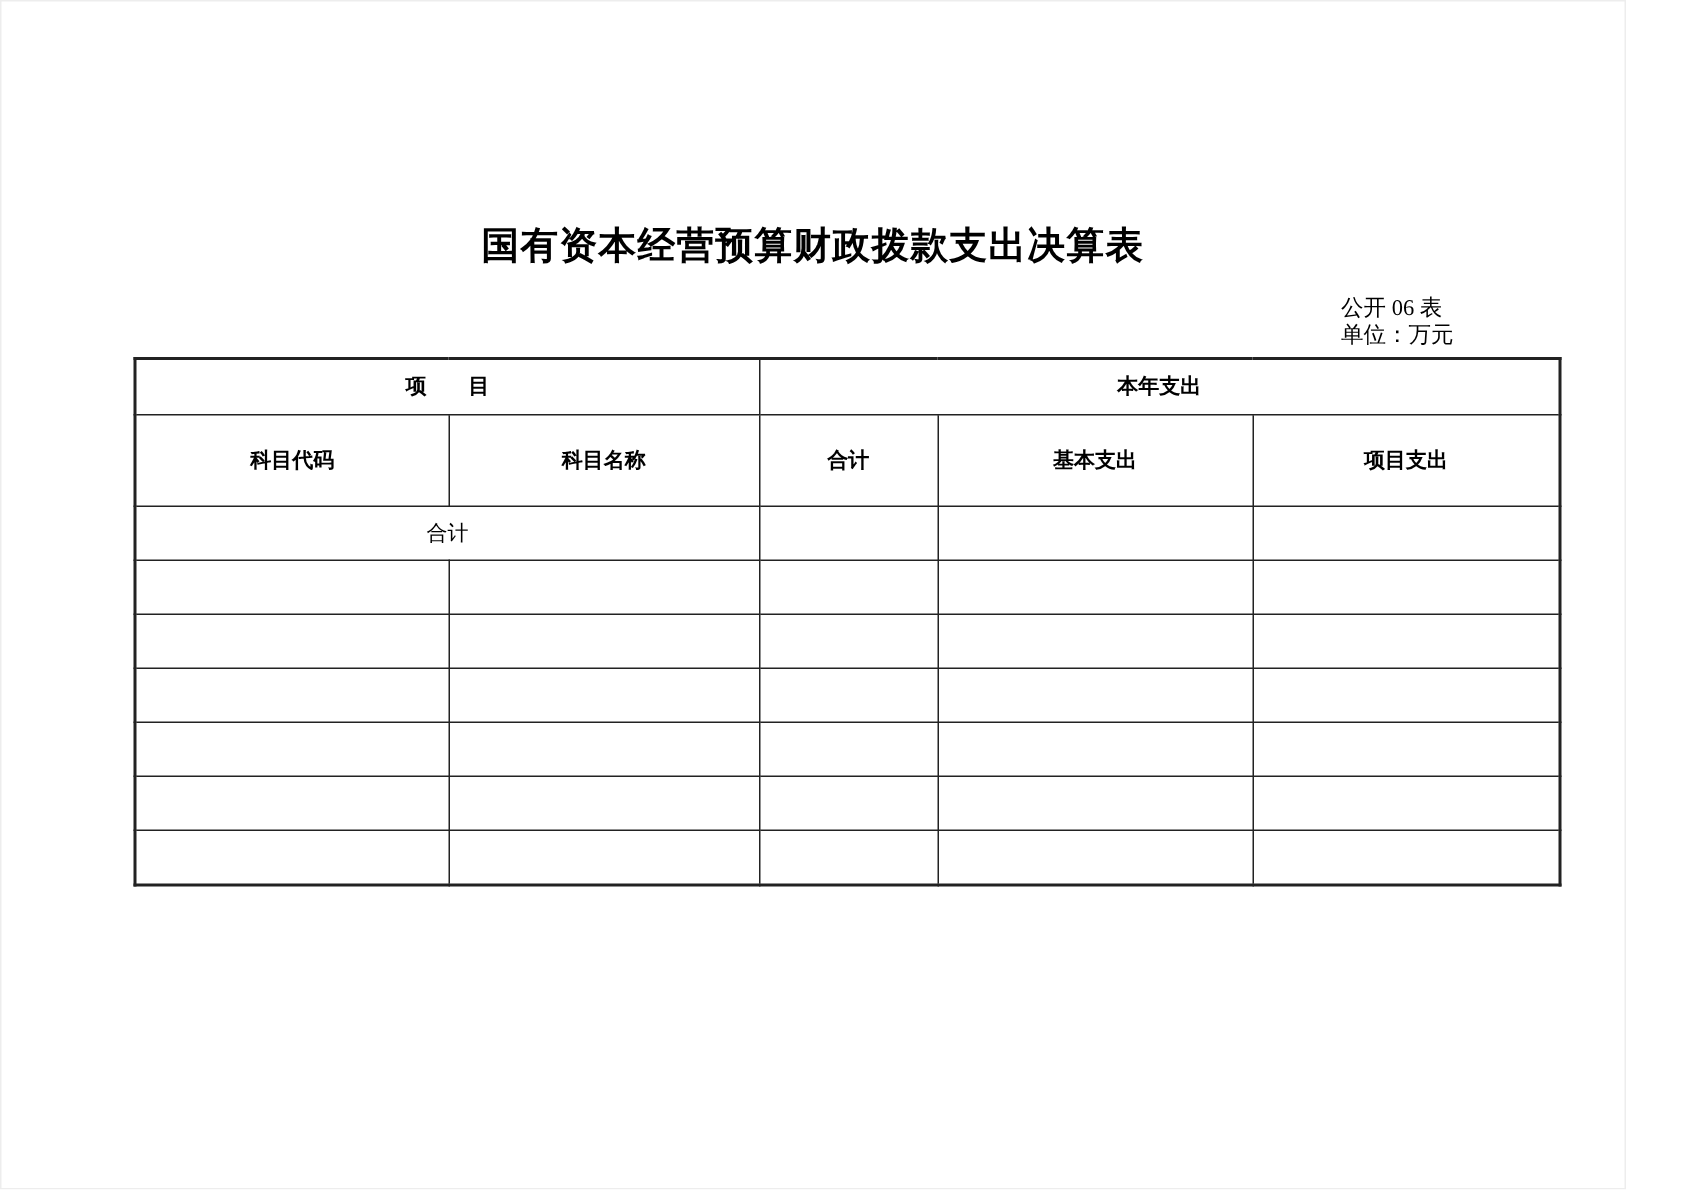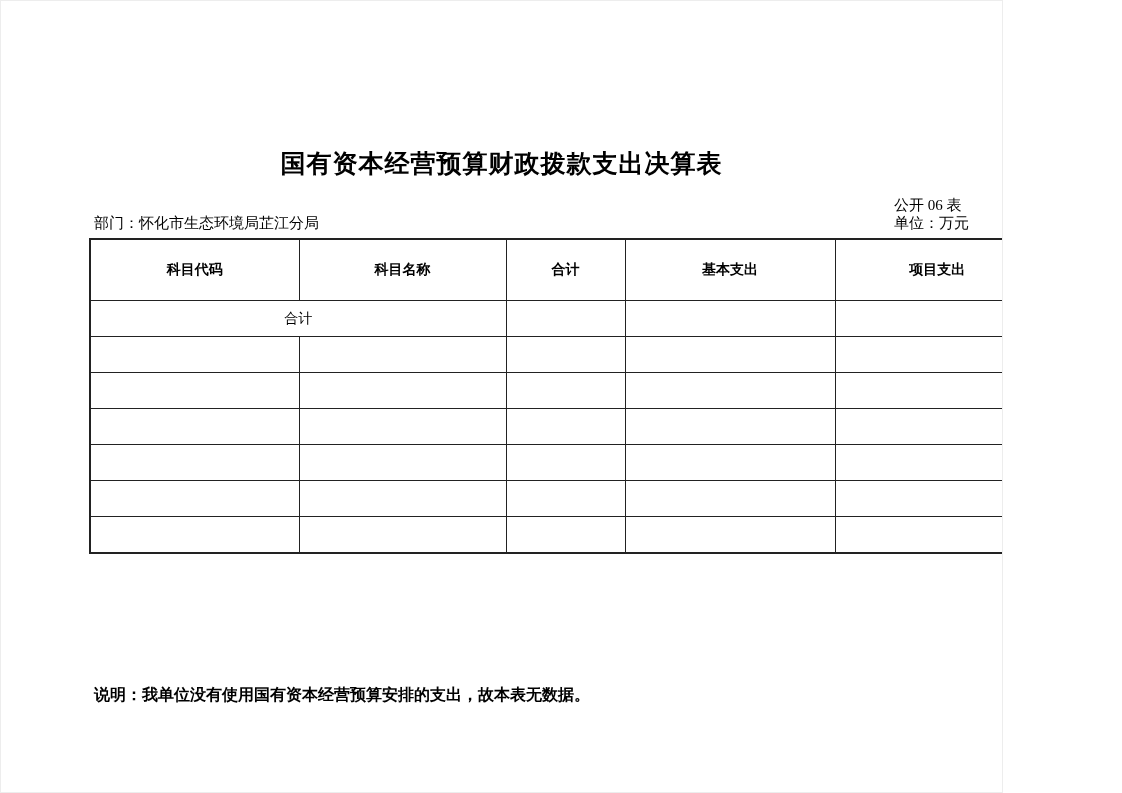--- a/index.html
+++ b/index.html
@@ -2,21 +2,21 @@
 <html><head>
 <meta charset="utf-8">
 <style>
   html, body {
     margin: 0;
     padding: 0;
     background: #ffffff;
   }
   .page {
     position: relative;
-    width: 1003px;
+    width: 1084px;
     height: 793px;
     background: #ffffff;
     box-sizing: border-box;
     border: 1px solid #ededed;
     overflow: hidden;
     font-family: "Liberation Serif", "DejaVu Serif", serif;
     color: #000000;
   }
   .doc-title {
     position: absolute;
@@ -105,32 +105,35 @@
   }
 </style>
 </head>
 <body>
 
 <div class="page">
 
   <div class="doc-title">国有资本经营预算财政拨款支出决算表</div>
 
   <div class="form-code">公开 06 表</div>
-  <div class="department">部门：怀化市生态环境局芷江分局</div>
   <div class="unit">单位：万元</div>
 
   <table class="budget-table">
     <colgroup>
       <col style="width:209px">
       <col style="width:207px">
       <col style="width:119px">
       <col style="width:210px">
       <col style="width:205px">
     </colgroup>
     <tbody>
+      <tr class="row-h1">
+        <td colspan="2" class="hdr">项　　目</td>
+        <td colspan="3" class="hdr">本年支出</td>
+      </tr>
       <tr class="row-h2">
         <td class="hdr">科目代码</td>
         <td class="hdr">科目名称</td>
         <td class="hdr">合计</td>
         <td class="hdr">基本支出</td>
         <td class="hdr">项目支出</td>
       </tr>
       <tr class="row-total">
         <td colspan="2" class="body-label">合计</td>
         <td></td>
@@ -175,15 +178,14 @@
       <tr class="row-empty">
         <td></td>
           <td></td>
           <td></td>
           <td></td>
           <td></td>
       </tr>
     </tbody>
   </table>
 
-  <div class="statement">说明：我单位没有使用国有资本经营预算安排的支出，故本表无数据。</div>
 
 </div>
 
 </body></html>

